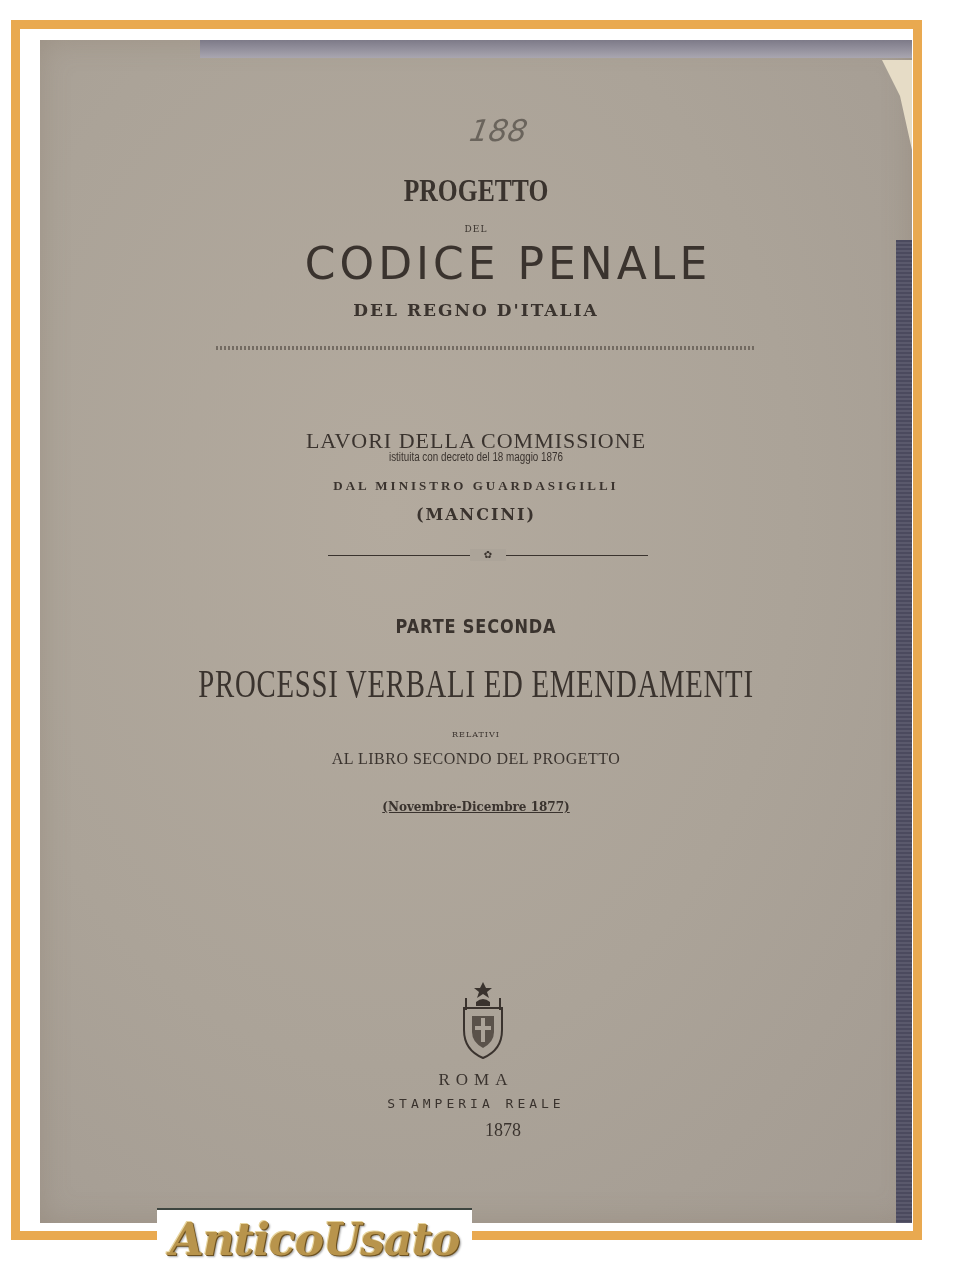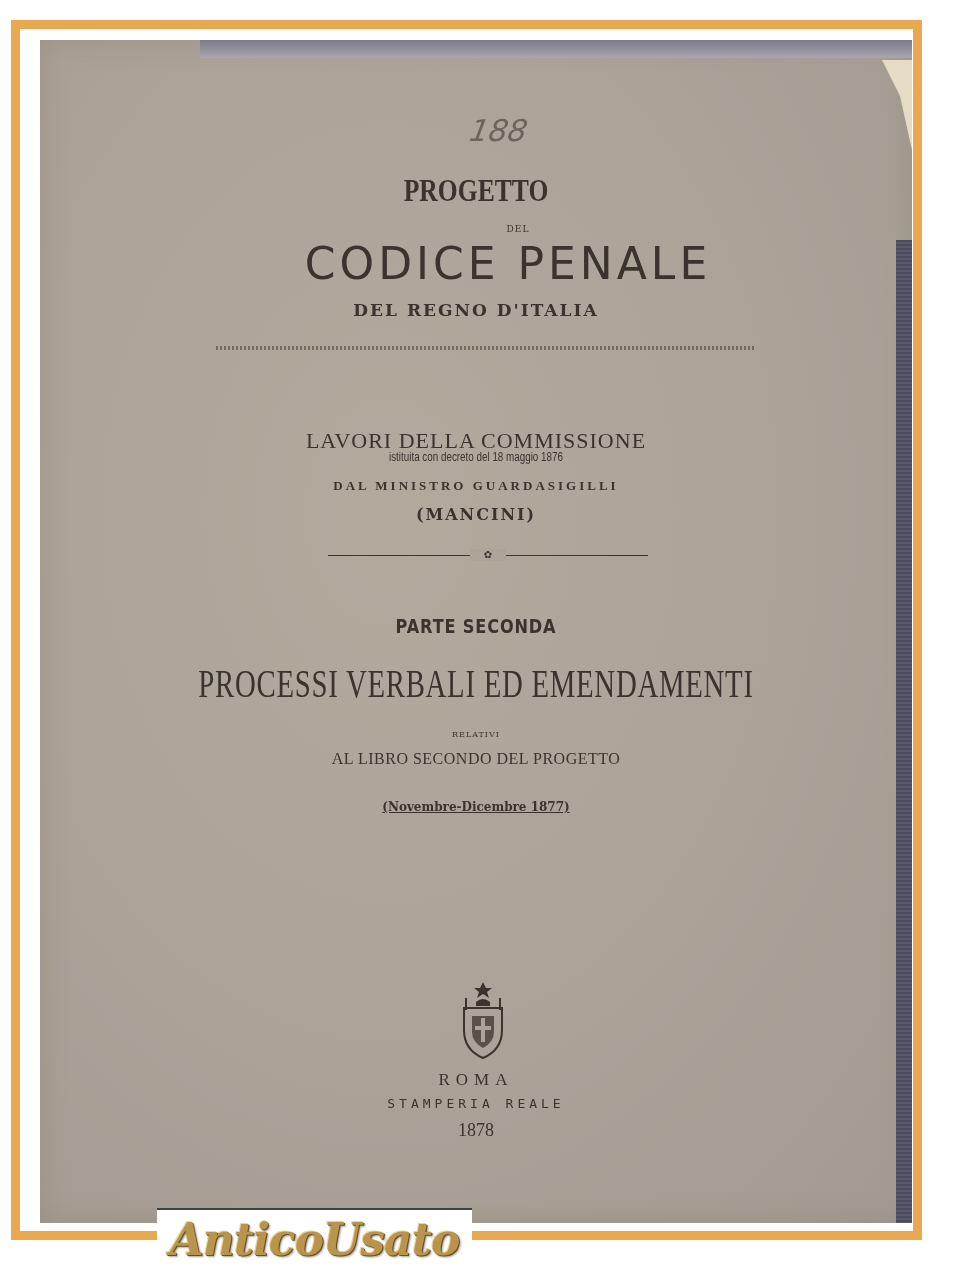--- a/index.html
+++ b/index.html
@@ -27,21 +27,21 @@
     .paper-tear {
       position: absolute; right: 0; top: 20px; width: 30px; height: 90px;
       background: #e6dcc6; clip-path: polygon(0 0,100% 0,100% 100%,60% 40%);
     }
     .text { position: absolute; left: 0; width: 872px; text-align: center; color: #3a332e; }
     .handwritten {
       position: absolute; left: 430px; top: 73px; font-family: "DejaVu Sans", sans-serif;
       font-style: italic; font-size: 30px; color: #6a645c; transform: skewX(-10deg);
     }
     .progetto { top: 132px; font-size: 32px; font-weight: bold; letter-spacing: 0px; transform: scaleX(0.8); font-family: "Liberation Serif", serif; }
-    .del-small { top: 184px; font-size: 9px; letter-spacing: 1px; padding-left: 42px; }
+    .del-small { top: 184px; font-size: 9px; letter-spacing: 1px; }
     .codice { top: 198px; font-size: 44px; letter-spacing: 4px; font-family: "DejaVu Sans", sans-serif; font-weight: normal; margin-left: 32px; }
     .regno { top: 260px; font-size: 17px; font-weight: bold; letter-spacing: 2px; font-family: "DejaVu Serif", serif; }
     .wavy {
       position: absolute; left: 176px; top: 306px; width: 540px; height: 4px;
       background: repeating-linear-gradient(90deg, #5a524a 0 2px, transparent 2px 4px);
       opacity: 0.7;
     }
     .lavori { top: 368px; font-size: 22px; letter-spacing: 1px; font-family: "Liberation Serif", serif; margin-top: 20px; }
     .istituita { top: 410px; font-size: 12px; font-family: "Liberation Sans", sans-serif; transform: scaleX(0.82); }
     .dal { top: 438px; font-size: 13px; font-weight: bold; letter-spacing: 3px; font-family: "Liberation Serif", serif; }
@@ -56,21 +56,21 @@
     .parte { top: 575px; font-size: 19px; font-weight: bold; letter-spacing: 1px; font-family: "DejaVu Sans", sans-serif; transform: scaleX(0.85); }
     .processi { top: 620px; font-size: 40px; font-family: "Liberation Serif", serif; transform: scaleX(0.72); letter-spacing: 1px; }
     .relativi { top: 690px; font-size: 8px; letter-spacing: 1px; }
     .libro { top: 710px; font-size: 16px; letter-spacing: 0.5px; font-family: "Liberation Serif", serif; }
     .date { top: 760px; font-size: 12px; font-weight: bold; font-family: "DejaVu Serif", serif; text-decoration: underline; }
     .crest {
       position: absolute; left: 418px; top: 940px; width: 50px; height: 80px;
     }
     .roma { top: 1030px; font-size: 17px; letter-spacing: 6px; font-family: "Liberation Serif", serif; }
     .stamperia { top: 1056px; font-size: 13px; letter-spacing: 4px; font-family: "DejaVu Sans Mono", monospace; }
-    .year { top: 1080px; font-size: 18px; font-family: "Liberation Serif", serif; }
+    .year { top: 1080px; font-size: 18px; font-family: "Liberation Serif", serif; margin-left: 27px; }
     .logo {
       position: absolute; left: 157px; top: 1208px; width: 315px; height: 72px;
       background: #fff; border-top: 2px solid #3d4540;
     }
     .logo-text {
       position: absolute; left: 0; top: 4px; width: 100%; text-align: center;
       font-family: "DejaVu Serif", serif; font-style: italic; font-weight: bold; font-size: 44px;
       color: #b8944c; letter-spacing: -1px;
       text-shadow: 1px 1px 0 #6b5020, 2px 2px 2px rgba(0,0,0,0.35), -1px -1px 0 #e8d6a0;
     }

